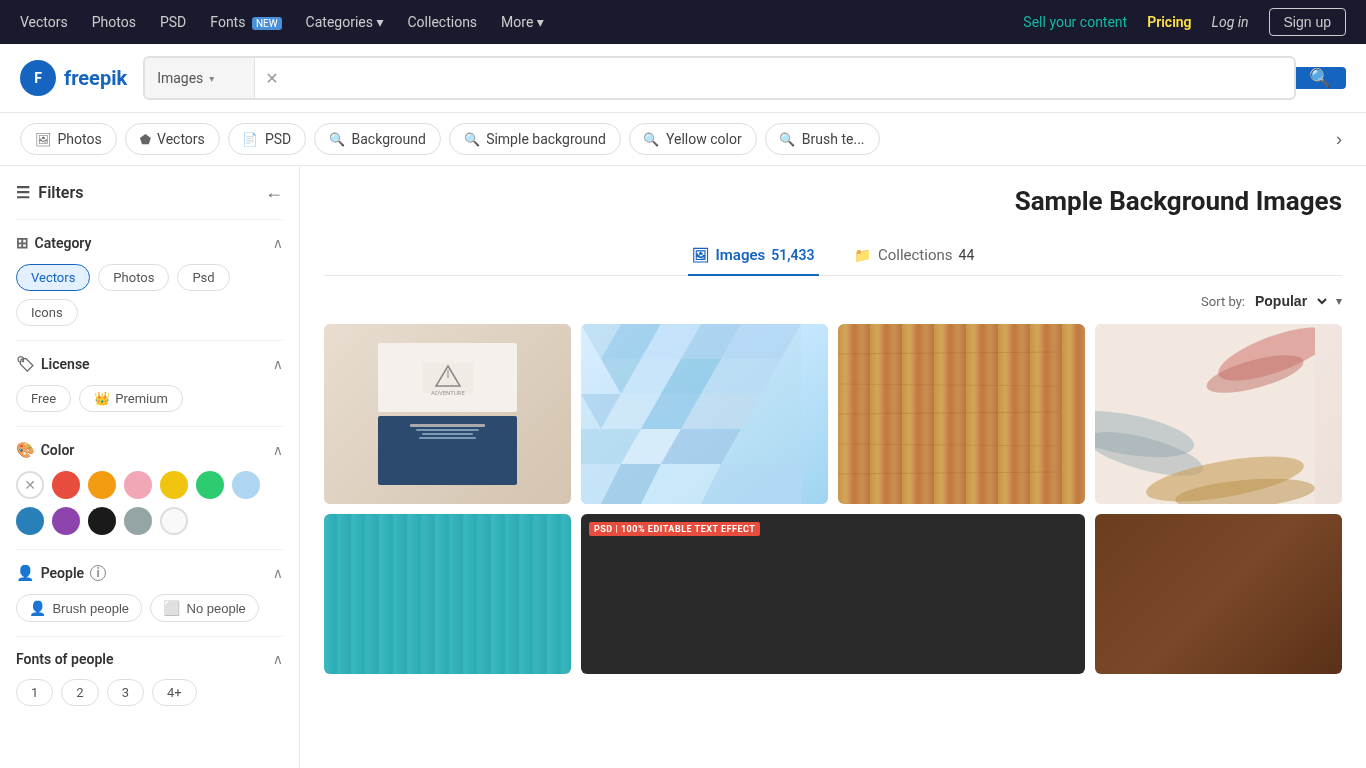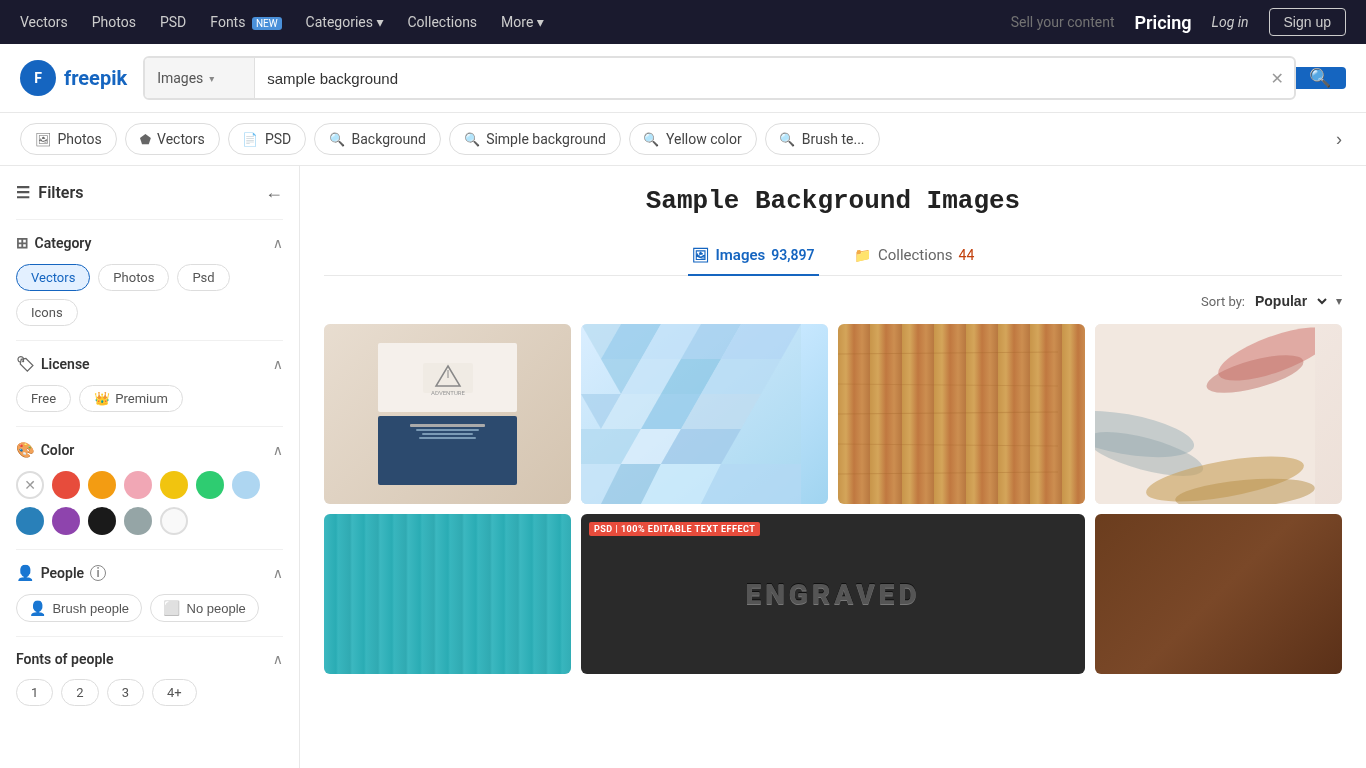--- a/index.html
+++ b/index.html
@@ -28,22 +28,22 @@
       border-radius: 3px;
       margin-left: 3px;
       vertical-align: middle;
     }
     .nav-right {
       margin-left: auto;
       display: flex;
       align-items: center;
       gap: 20px;
     }
-    .nav-right .sell { color: #737373; font-size: 14px; cursor: pointer; }
-    .nav-right .pricing { color: #ffffff; font-size: 18px; font-weight: 600; cursor: pointer; }
+    .nav-right .sell { color: #14b8a6; font-size: 14px; cursor: pointer; }
+    .nav-right .pricing { color: #fde047; font-size: 14px; font-weight: 600; cursor: pointer; }
     .nav-right .login { color: #ccc; font-size: 14px; cursor: pointer; font-style: italic; }
     .nav-right .signup {
       background: transparent;
       border: 1.5px solid #ccc;
       color: #ccc;
       padding: 5px 14px;
       border-radius: 4px;
       font-size: 14px;
       cursor: pointer;
     }
@@ -262,26 +262,25 @@
       font-size: 14px;
     }
 
     
     .content-area {
       flex: 1;
       overflow-y: auto;
       padding: 20px 24px;
     }
     .content-title {
-      text-align: center;
+      text-align: right;
       font-size: 26px;
       font-weight: 700;
       color: #222;
       margin-bottom: 20px;
-      font-family: Liberation Mono, monospace;
     }
 
     
     .result-tabs {
       display: flex;
       align-items: center;
       justify-content: center;
       gap: 32px;
       margin-bottom: 16px;
       border-bottom: 1px solid #e8e8e8;
@@ -296,21 +295,21 @@
       color: #666;
       cursor: pointer;
       border-bottom: 2px solid transparent;
       margin-bottom: -1px;
     }
     .result-tab.active {
       color: #1565c0;
       border-bottom-color: #1565c0;
       font-weight: 600;
     }
-    .result-tab .count { color: #c2410c; font-size: 14px; }
+    .result-tab .count { color: #404040; font-size: 14px; }
     .result-tab.active .count { color: #1565c0; }
     .tab-icon { font-size: 14px; }
 
     
     .sort-row {
       display: flex;
       justify-content: flex-end;
       align-items: center;
       margin-bottom: 14px;
       gap: 6px;
@@ -506,21 +505,20 @@
       <circle cx="18" cy="18" r="18" fill="#1565c0"></circle>
       <text x="18" y="23" text-anchor="middle" fill="#fff" font-size="14" font-weight="bold">F</text>
     </svg>
     <span class="logo-text">freepik</span>
   </div>
   <div class="search-container">
     <div class="search-type-select">
       <span>Images</span>
       <span class="chevron">▾</span>
     </div>
-    <input class="search-input" type="text" value="sample background" style="">
     <button class="search-clear">✕</button>
   </div>
   <button class="search-btn">
     <span>🔍</span>
   </button>
 </div>
 
 <div class="filter-chips-row">
   <div class="chip">
     <span class="chip-icon">🖼</span>
@@ -660,21 +658,21 @@
 
   </aside>
 
   <main class="content-area">
     <h1 class="content-title">Sample Background Images</h1>
 
     <div class="result-tabs">
       <div class="result-tab active">
         <span class="tab-icon">🖼</span>
         <span>Images</span>
-        <span class="count">93,897</span>
+        <span class="count">51,433</span>
       </div>
       <div class="result-tab">
         <span class="tab-icon">📁</span>
         <span>Collections</span>
         <span class="count">44</span>
       </div>
     </div>
 
     <div class="sort-row">
       <span class="sort-label">Sort by:</span>
@@ -773,21 +771,20 @@
       </div>
 
       <div class="image-card" style="grid-column:1; grid-row:2;">
         <div class="image-placeholder card-teal" style="height:160px;">
         </div>
       </div>
 
       <div class="image-card" style="grid-column:2/4; grid-row:2;">
         <div class="image-placeholder card-engraved" style="height:160px;">
           <span class="engraved-badge">PSD | 100% EDITABLE TEXT EFFECT</span>
-          <span class="engraved-text">ENGRAVED</span>
         </div>
       </div>
 
       <div class="image-card" style="grid-column:4; grid-row:2;">
         <div class="image-placeholder card-brown" style="height:160px;">
         </div>
       </div>
 
     </div>
   </main>

